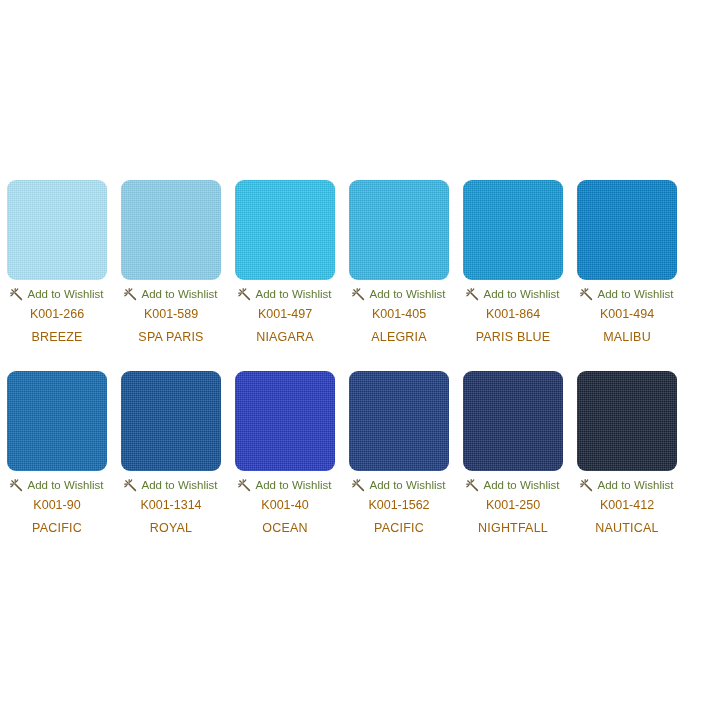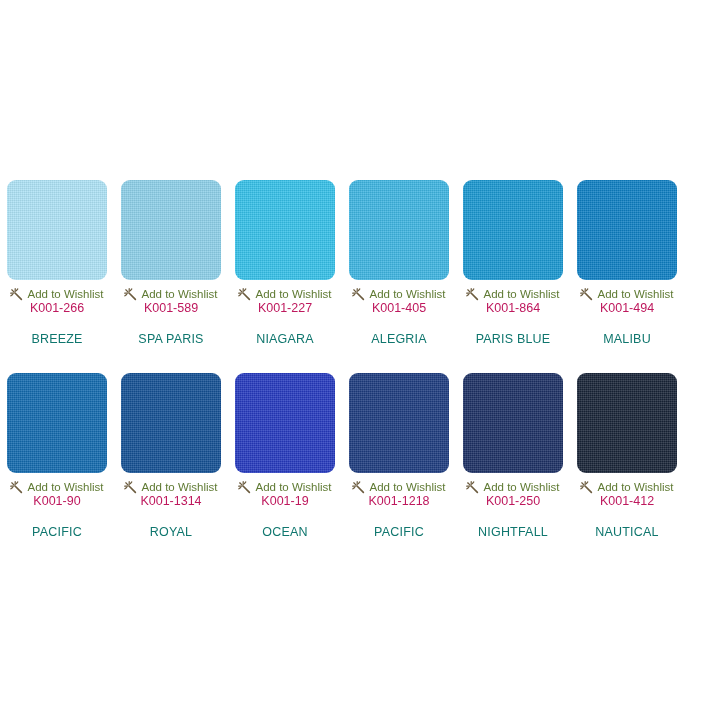--- a/index.html
+++ b/index.html
@@ -64,28 +64,29 @@
     flex: 0 0 auto;
   }
   .wishlist-label {
     font-size: 11.5px;
     color: #5f7a33;
     line-height: 13px;
     white-space: nowrap;
   }
   .product-code {
     font-size: 12.5px;
-    color: #be185d;
+    color: #a16207;
+    margin-top: 6px;
     line-height: 15px;
     white-space: nowrap;
   }
   .color-name {
     font-size: 12.5px;
-    color: #0f766e;
-    margin-top: 16px;
+    color: #a16207;
+    margin-top: 8px;
     line-height: 15px;
     white-space: nowrap;
     letter-spacing: 0.2px;
   }
 </style>
 </head>
 <body>
 
 <div id="swatch-gallery">
     <div class="swatch-row">
@@ -127,21 +128,21 @@
           <svg class="wand-icon" viewBox="0 0 16 16">
             <path d="M6.2 6.2 L14 14" stroke="#6b5b3e" stroke-width="2" stroke-linecap="round"></path>
             <path d="M5.1 5.1 L2.2 2.2" stroke="#6b5b3e" stroke-width="1.5" stroke-linecap="round"></path>
             <path d="M4.6 6.4 L0.9 6.4" stroke="#6b5b3e" stroke-width="1.5" stroke-linecap="round"></path>
             <path d="M6.4 4.6 L6.4 0.9" stroke="#6b5b3e" stroke-width="1.5" stroke-linecap="round"></path>
             <path d="M3.3 7.9 L1.1 9.6" stroke="#6b5b3e" stroke-width="1.5" stroke-linecap="round"></path>
             <path d="M7.9 3.3 L9.6 1.1" stroke="#6b5b3e" stroke-width="1.5" stroke-linecap="round"></path>
           </svg>
           <span class="wishlist-label">Add to Wishlist</span>
         </a>
-        <div class="product-code">K001-227</div>
+        <div class="product-code">K001-497</div>
         <div class="color-name">NIAGARA</div>
       </div>
       <div class="swatch-cell">
         <div class="swatch-chip" style="background-color: rgb(60, 180, 224);"></div>
         <a class="wishlist-link">
           <svg class="wand-icon" viewBox="0 0 16 16">
             <path d="M6.2 6.2 L14 14" stroke="#6b5b3e" stroke-width="2" stroke-linecap="round"></path>
             <path d="M5.1 5.1 L2.2 2.2" stroke="#6b5b3e" stroke-width="1.5" stroke-linecap="round"></path>
             <path d="M4.6 6.4 L0.9 6.4" stroke="#6b5b3e" stroke-width="1.5" stroke-linecap="round"></path>
             <path d="M6.4 4.6 L6.4 0.9" stroke="#6b5b3e" stroke-width="1.5" stroke-linecap="round"></path>
@@ -225,37 +226,37 @@
           <svg class="wand-icon" viewBox="0 0 16 16">
             <path d="M6.2 6.2 L14 14" stroke="#6b5b3e" stroke-width="2" stroke-linecap="round"></path>
             <path d="M5.1 5.1 L2.2 2.2" stroke="#6b5b3e" stroke-width="1.5" stroke-linecap="round"></path>
             <path d="M4.6 6.4 L0.9 6.4" stroke="#6b5b3e" stroke-width="1.5" stroke-linecap="round"></path>
             <path d="M6.4 4.6 L6.4 0.9" stroke="#6b5b3e" stroke-width="1.5" stroke-linecap="round"></path>
             <path d="M3.3 7.9 L1.1 9.6" stroke="#6b5b3e" stroke-width="1.5" stroke-linecap="round"></path>
             <path d="M7.9 3.3 L9.6 1.1" stroke="#6b5b3e" stroke-width="1.5" stroke-linecap="round"></path>
           </svg>
           <span class="wishlist-label">Add to Wishlist</span>
         </a>
-        <div class="product-code">K001-19</div>
+        <div class="product-code">K001-40</div>
         <div class="color-name">OCEAN</div>
       </div>
       <div class="swatch-cell">
         <div class="swatch-chip" style="background-color: rgb(28, 58, 126);"></div>
         <a class="wishlist-link">
           <svg class="wand-icon" viewBox="0 0 16 16">
             <path d="M6.2 6.2 L14 14" stroke="#6b5b3e" stroke-width="2" stroke-linecap="round"></path>
             <path d="M5.1 5.1 L2.2 2.2" stroke="#6b5b3e" stroke-width="1.5" stroke-linecap="round"></path>
             <path d="M4.6 6.4 L0.9 6.4" stroke="#6b5b3e" stroke-width="1.5" stroke-linecap="round"></path>
             <path d="M6.4 4.6 L6.4 0.9" stroke="#6b5b3e" stroke-width="1.5" stroke-linecap="round"></path>
             <path d="M3.3 7.9 L1.1 9.6" stroke="#6b5b3e" stroke-width="1.5" stroke-linecap="round"></path>
             <path d="M7.9 3.3 L9.6 1.1" stroke="#6b5b3e" stroke-width="1.5" stroke-linecap="round"></path>
           </svg>
           <span class="wishlist-label">Add to Wishlist</span>
         </a>
-        <div class="product-code">K001-1218</div>
+        <div class="product-code">K001-1562</div>
         <div class="color-name">PACIFIC</div>
       </div>
       <div class="swatch-cell">
         <div class="swatch-chip" style="background-color: rgb(27, 47, 99);"></div>
         <a class="wishlist-link">
           <svg class="wand-icon" viewBox="0 0 16 16">
             <path d="M6.2 6.2 L14 14" stroke="#6b5b3e" stroke-width="2" stroke-linecap="round"></path>
             <path d="M5.1 5.1 L2.2 2.2" stroke="#6b5b3e" stroke-width="1.5" stroke-linecap="round"></path>
             <path d="M4.6 6.4 L0.9 6.4" stroke="#6b5b3e" stroke-width="1.5" stroke-linecap="round"></path>
             <path d="M6.4 4.6 L6.4 0.9" stroke="#6b5b3e" stroke-width="1.5" stroke-linecap="round"></path>

